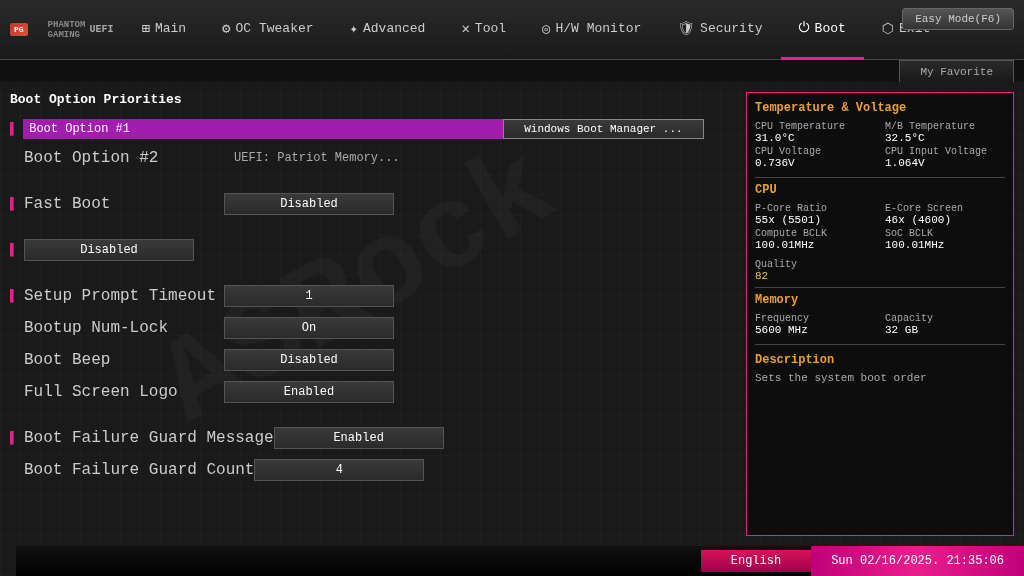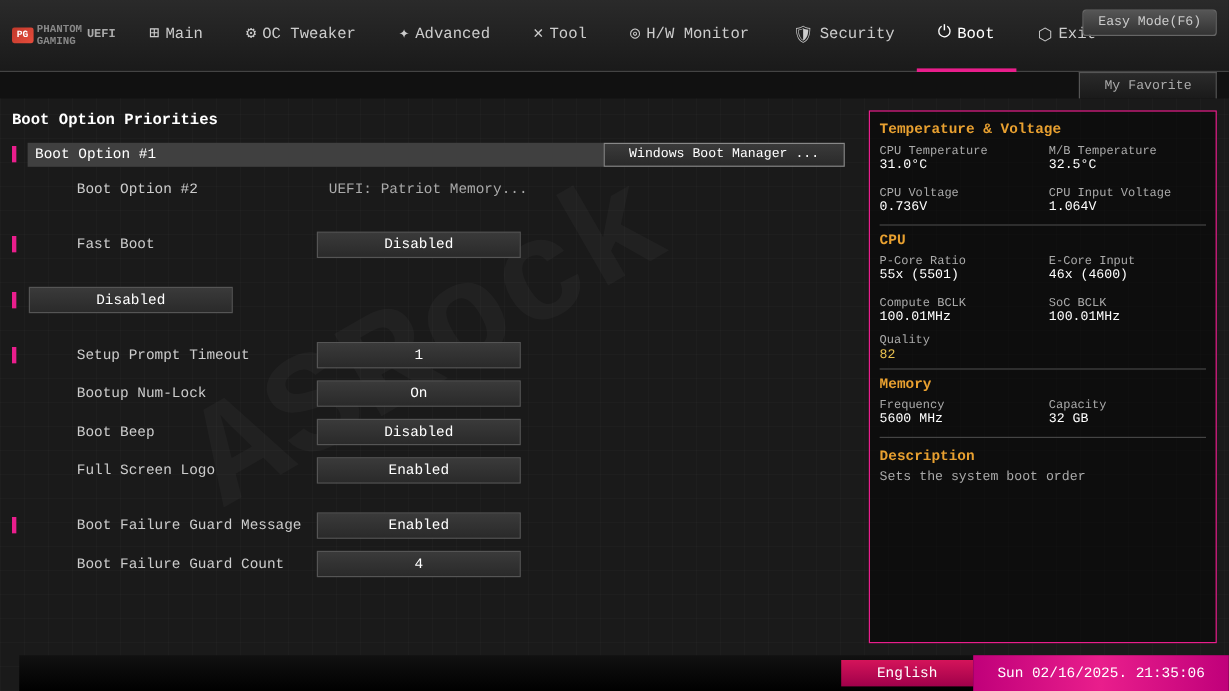--- a/index.html
+++ b/index.html
@@ -55,21 +55,21 @@
       align-items: center;
       margin-right: 10px;
     }
 
     .logo-box {
       background: linear-gradient(135deg, #c0392b, #e74c3c);
       color: white;
       font-size: 8px;
       font-weight: bold;
       padding: 2px 4px;
-      margin-right: 3px;
+      margin-right: 20px;
       border-radius: 2px;
     }
 
     .logo-text {
       color: #888;
       font-size: 9px;
       font-weight: bold;
     }
 
     .nav-tabs {
@@ -172,61 +172,60 @@
 
     .row-indicator {
       color: #e91e8c;
       margin-right: 6px;
       font-size: 12px;
       width: 8px;
     }
 
     .row-label {
       color: #ccc;
-      font-size: 12px;
+      font-size: 16px;
       min-width: 200px;
-      margin-left: 40px;
     }
 
     .row-value {
       background: linear-gradient(180deg, #3a3a3a, #2a2a2a);
       border: 1px solid #555;
       color: #fff;
       font-size: 12px;
       padding: 3px 4px;
       min-width: 170px;
       text-align: center;
       font-family: 'Courier New', monospace;
     }
 
     .spacer-row {
       height: 14px;
     }
 
     
     .right-panel {
-      width: 290px;
+      width: 268px;
       background: rgba(0,0,0,0.5);
       border: 1px solid #e91e8c;
       padding: 8px;
       font-size: 11px;
       color: #ccc;
     }
 
     .right-section-title {
       color: #e8a030;
       font-size: 12px;
       margin-bottom: 6px;
       font-weight: bold;
     }
 
     .right-grid {
       display: grid;
       grid-template-columns: 1fr 1fr;
-      gap: 12px 10px;
+      gap: 2px 10px;
       margin-bottom: 8px;
     }
 
     .right-label {
       color: #aaa;
       font-size: 10px;
     }
 
     .right-value {
       color: #fff;
@@ -300,21 +299,21 @@
     }
 
     
     .boot-opt1-row {
       display: flex;
       align-items: center;
       margin-bottom: 6px;
     }
 
     .boot-opt1-label {
-      background: #404040;
+      background: #a21caf;
       color: #fff;
       font-size: 12px;
       padding: 3px 6px;
       width: 480px;
     }
 
     .boot-opt1-value {
       background: linear-gradient(180deg, #3a3a3a, #2a2a2a);
       border: 1px solid #888;
       color: #fff;
@@ -477,21 +476,21 @@
 
     <div class="right-divider"></div>
 
     <div class="right-section-title">CPU</div>
     <div class="right-grid">
       <div>
         <div class="right-label">P-Core Ratio</div>
         <div class="right-value">55x (5501)</div>
       </div>
       <div>
-        <div class="right-label">E-Core Input</div>
+        <div class="right-label">E-Core Screen</div>
         <div class="right-value">46x (4600)</div>
       </div>
       <div>
         <div class="right-label">Compute BCLK</div>
         <div class="right-value">100.01MHz</div>
       </div>
       <div>
         <div class="right-label">SoC BCLK</div>
         <div class="right-value">100.01MHz</div>
       </div>

